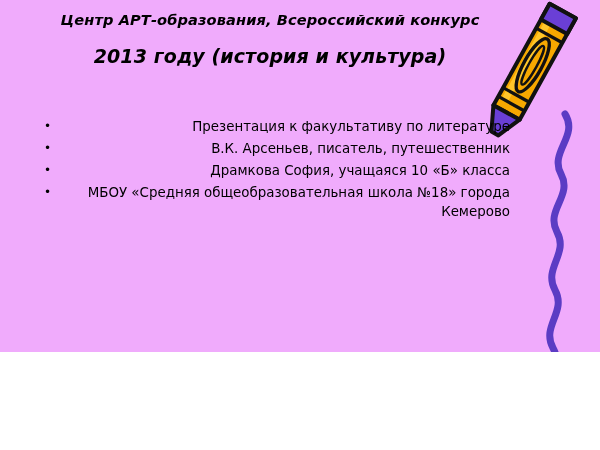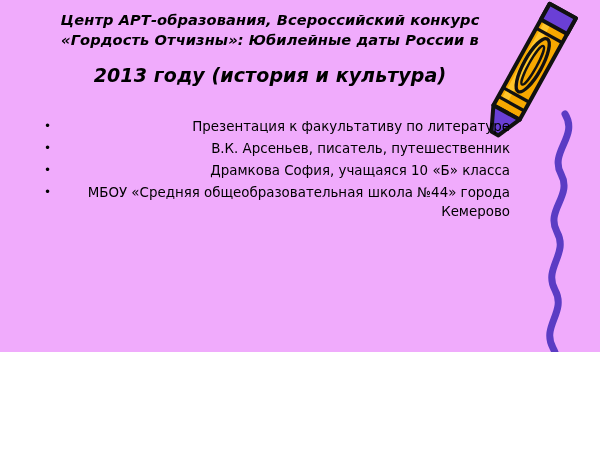--- a/index.html
+++ b/index.html
@@ -170,21 +170,20 @@
         <path d="M24 66 L86 66 L86 73 L24 73 Z" fill="#ffd45e"></path>
         <path d="M40 74 q16 -5 28 0 q-14 6 -28 0 Z" fill="none" stroke="#111111" stroke-width="2.6"></path>
         <path d="M16 62 L30 62 L30 86 L16 86 Z" fill="#d81f1f" stroke="#111111" stroke-width="3.4" stroke-linejoin="round"></path>
         <path d="M84 62 L84 86" stroke="#111111" stroke-width="2.6"></path>
       </g>
     </svg>
   </div>
 
   <div id="title-block">
     <div class="title-line l1">Центр АРТ-образования, Всероссийский конкурс</div>
-    <div class="title-line l2">«Гордость Отчизны»: Юбилейные даты России в</div>
     <div class="title-line l3">2013 году (история и культура)</div>
   </div>
 
   <div id="body-block">
 
     <div class="bullet-item">
       <span class="dot">•</span>
       <span class="para">Презентация к факультативу по литературе</span>
     </div>
 
@@ -193,18 +192,18 @@
       <span class="para">В.К. Арсеньев, писатель, путешественник</span>
     </div>
 
     <div class="bullet-item">
       <span class="dot">•</span>
       <span class="para">Драмкова София, учащаяся 10 «Б» класса</span>
     </div>
 
     <div class="bullet-item">
       <span class="dot">•</span>
-      <span class="para">МБОУ «Средняя общеобразовательная школа №44» города Кемерово</span>
+      <span class="para">МБОУ «Средняя общеобразовательная школа №18» города Кемерово</span>
     </div>
 
   </div>
 
 </div>
 
 </body></html>

